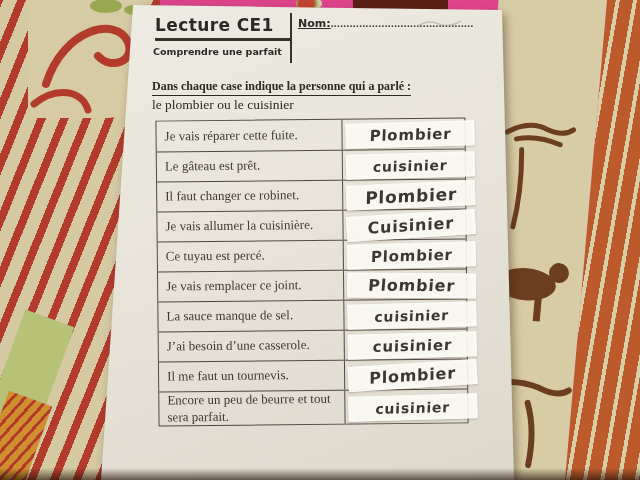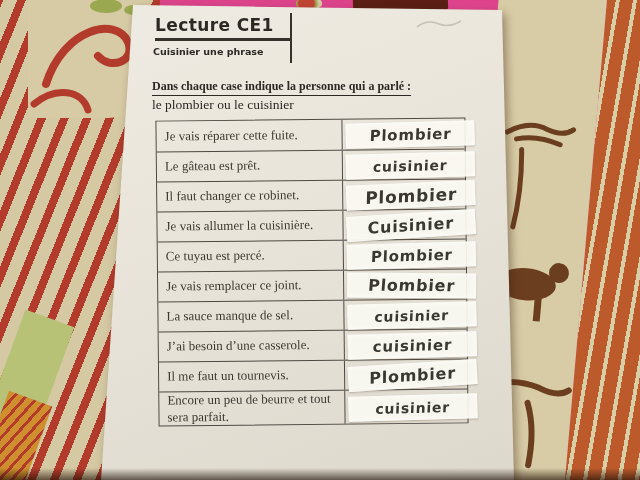--- a/index.html
+++ b/index.html
@@ -101,23 +101,26 @@
       </svg>
     </div>
     <div class="band-rust"></div>
 
   </div>
 
   <div class="paper-wrap">
     <div class="paper">
 
       <div class="p-abs ws-title">Lecture CE1</div>
-      <div class="p-abs ws-subtitle">Cuisinier une phrase</div>
+      <div class="p-abs ws-subtitle">Comprendre une parfait</div>
       <div class="p-abs hdr-divider"></div>
 
+      <div class="p-abs field-row nom">
+        <span class="field-label">Nom:</span><span class="field-dots">.............................................</span>
+      </div>
 
       <svg class="p-abs scribble" width="50" height="14">
         <path d="M2,9 q10,-8 22,-3 q10,4 22,-3" fill="none" stroke="#9a958d" stroke-width="1.5"></path>
       </svg>
 
       <div class="p-abs instr1">Dans chaque case indique la personne qui a parlé :</div>
       <div class="p-abs instr2">le plombier ou le cuisinier</div>
 
       <div class="answer-table">
         <div id="rows">

